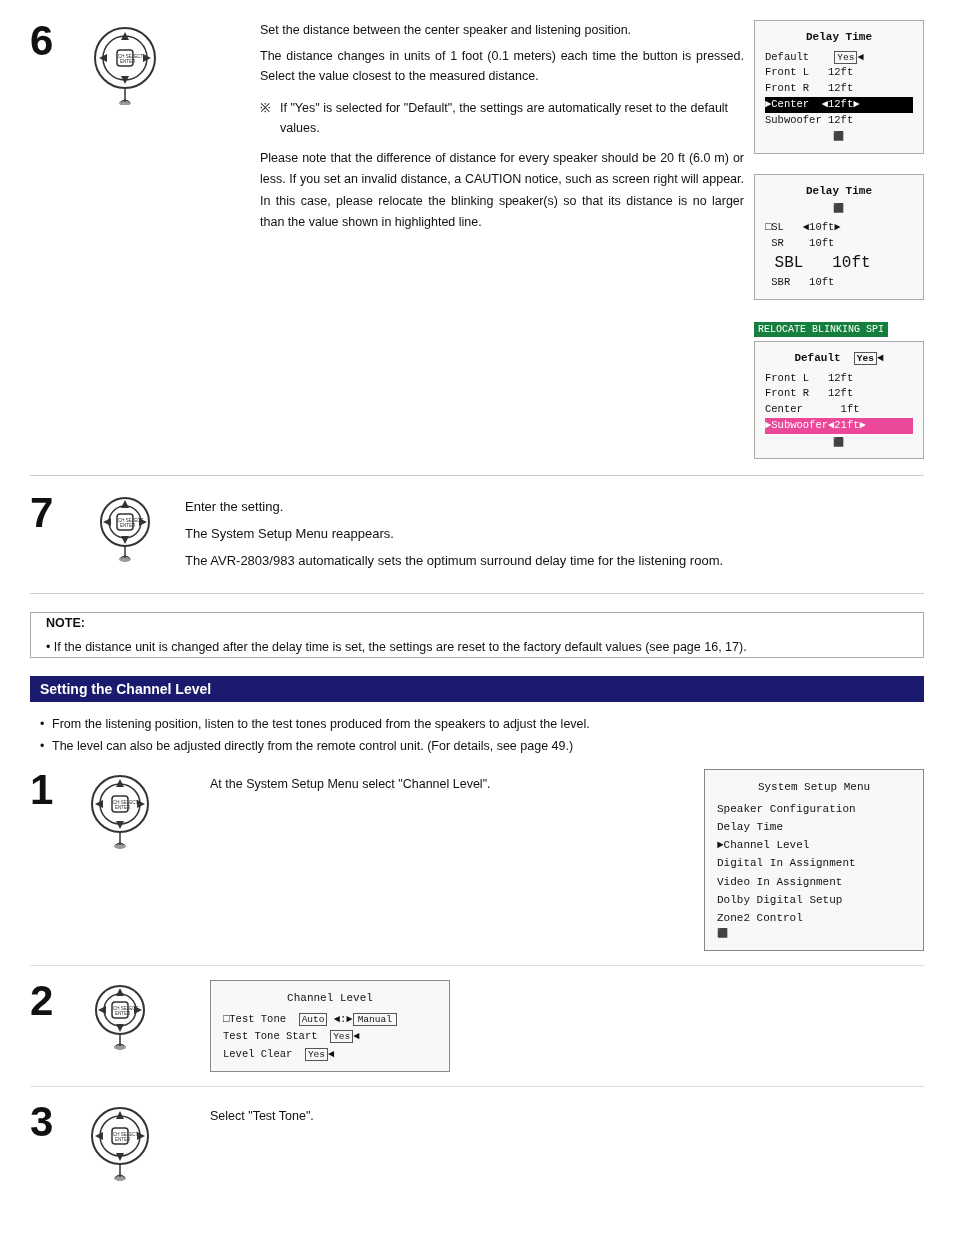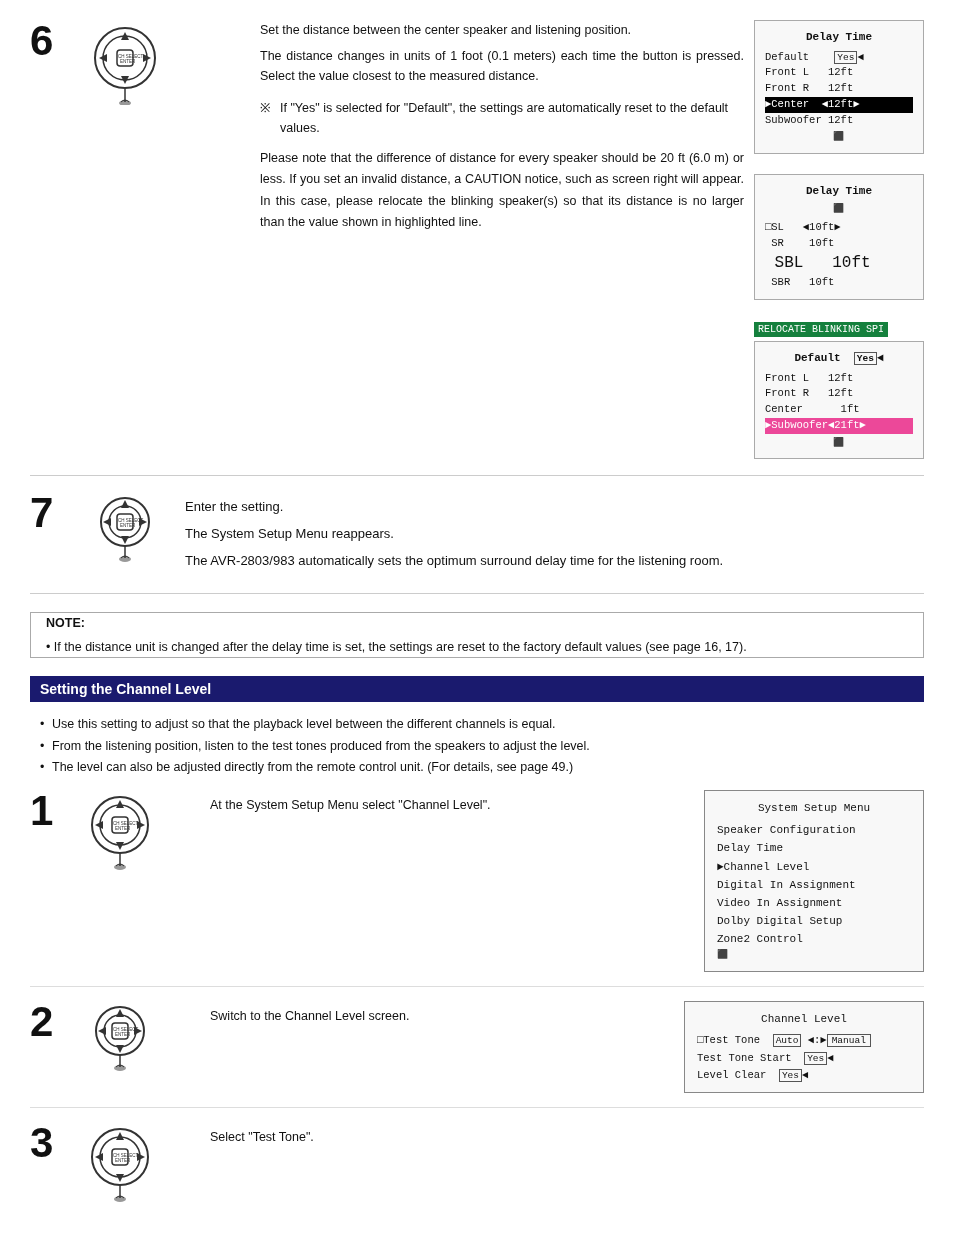--- a/index.html
+++ b/index.html
@@ -313,21 +313,20 @@
 </div>
 
 <div class="note-box">
   <strong>NOTE:</strong>
   <span>• </span><span>If the distance unit is changed after the delay time is set, the settings are reset to the factory default values (see page 16, 17).</span>
 </div>
 
 <div class="section-heading">Setting the Channel Level</div>
 
 <ul class="bullet-list">
-  <li>Use this setting to adjust so that the playback level between the different channels is equal.</li>
   <li>From the listening position, listen to the test tones produced from the speakers to adjust the level.</li>
   <li>The level can also be adjusted directly from the remote control unit. (For details, see page 49.)</li>
 </ul>
 
 <div class="cl-step" style="border-bottom:1px solid #ddd; padding-bottom:14px; margin-bottom:14px;">
   <div style="display:flex; align-items:flex-start; min-width:180px;">
     <div class="step-number" style="font-size:42px;font-weight:bold;min-width:45px;">1</div>
     <div class="step-icon">
       <svg width="75" height="82" viewBox="0 0 75 82">
         <circle cx="37" cy="35" r="28" fill="none" stroke="#333" stroke-width="2"></circle>
@@ -375,21 +374,20 @@
         <rect x="24" y="22" width="16" height="16" rx="3" fill="none" stroke="#333" stroke-width="1.5"></rect>
         <text x="25" y="30" font-size="4.5" fill="#333">CH SELECT</text>
         <text x="27" y="35" font-size="4.5" fill="#333">ENTER</text>
         <line x1="32" y1="54" x2="32" y2="66" stroke="#333" stroke-width="1.5"></line>
         <ellipse cx="32" cy="67" rx="6" ry="3" fill="#333" opacity="0.5"></ellipse>
         <path d="M28,66 Q32,62 36,66" fill="none" stroke="#333" stroke-width="1"></path>
       </svg>
     </div>
   </div>
   <div class="cl-step-right">
-    <div class="step-desc">Switch to the Channel Level screen.</div>
     <div class="mono-screen" style="min-width:240px;">
       <div class="mono-title">Channel Level</div>
       <div style="font-size:10.5px;">□Test Tone &nbsp;<span style="border:1px solid #555;padding:0 2px;font-size:9.5px;">Auto</span> ◄:►<span style="border:1px solid #555;padding:0 4px;font-size:9.5px;">Manual</span></div>
       <div style="font-size:10.5px;">Test Tone Start &nbsp;<span style="border:1px solid #555;padding:0 2px;font-size:9.5px;">Yes</span>◄</div>
       <div style="font-size:10.5px;">Level Clear &nbsp;<span style="border:1px solid #555;padding:0 2px;font-size:9.5px;">Yes</span>◄</div>
     </div>
   </div>
 </div>
 
 <div class="cl-step" style="border-bottom:none; padding-bottom:14px; margin-bottom:14px;">

